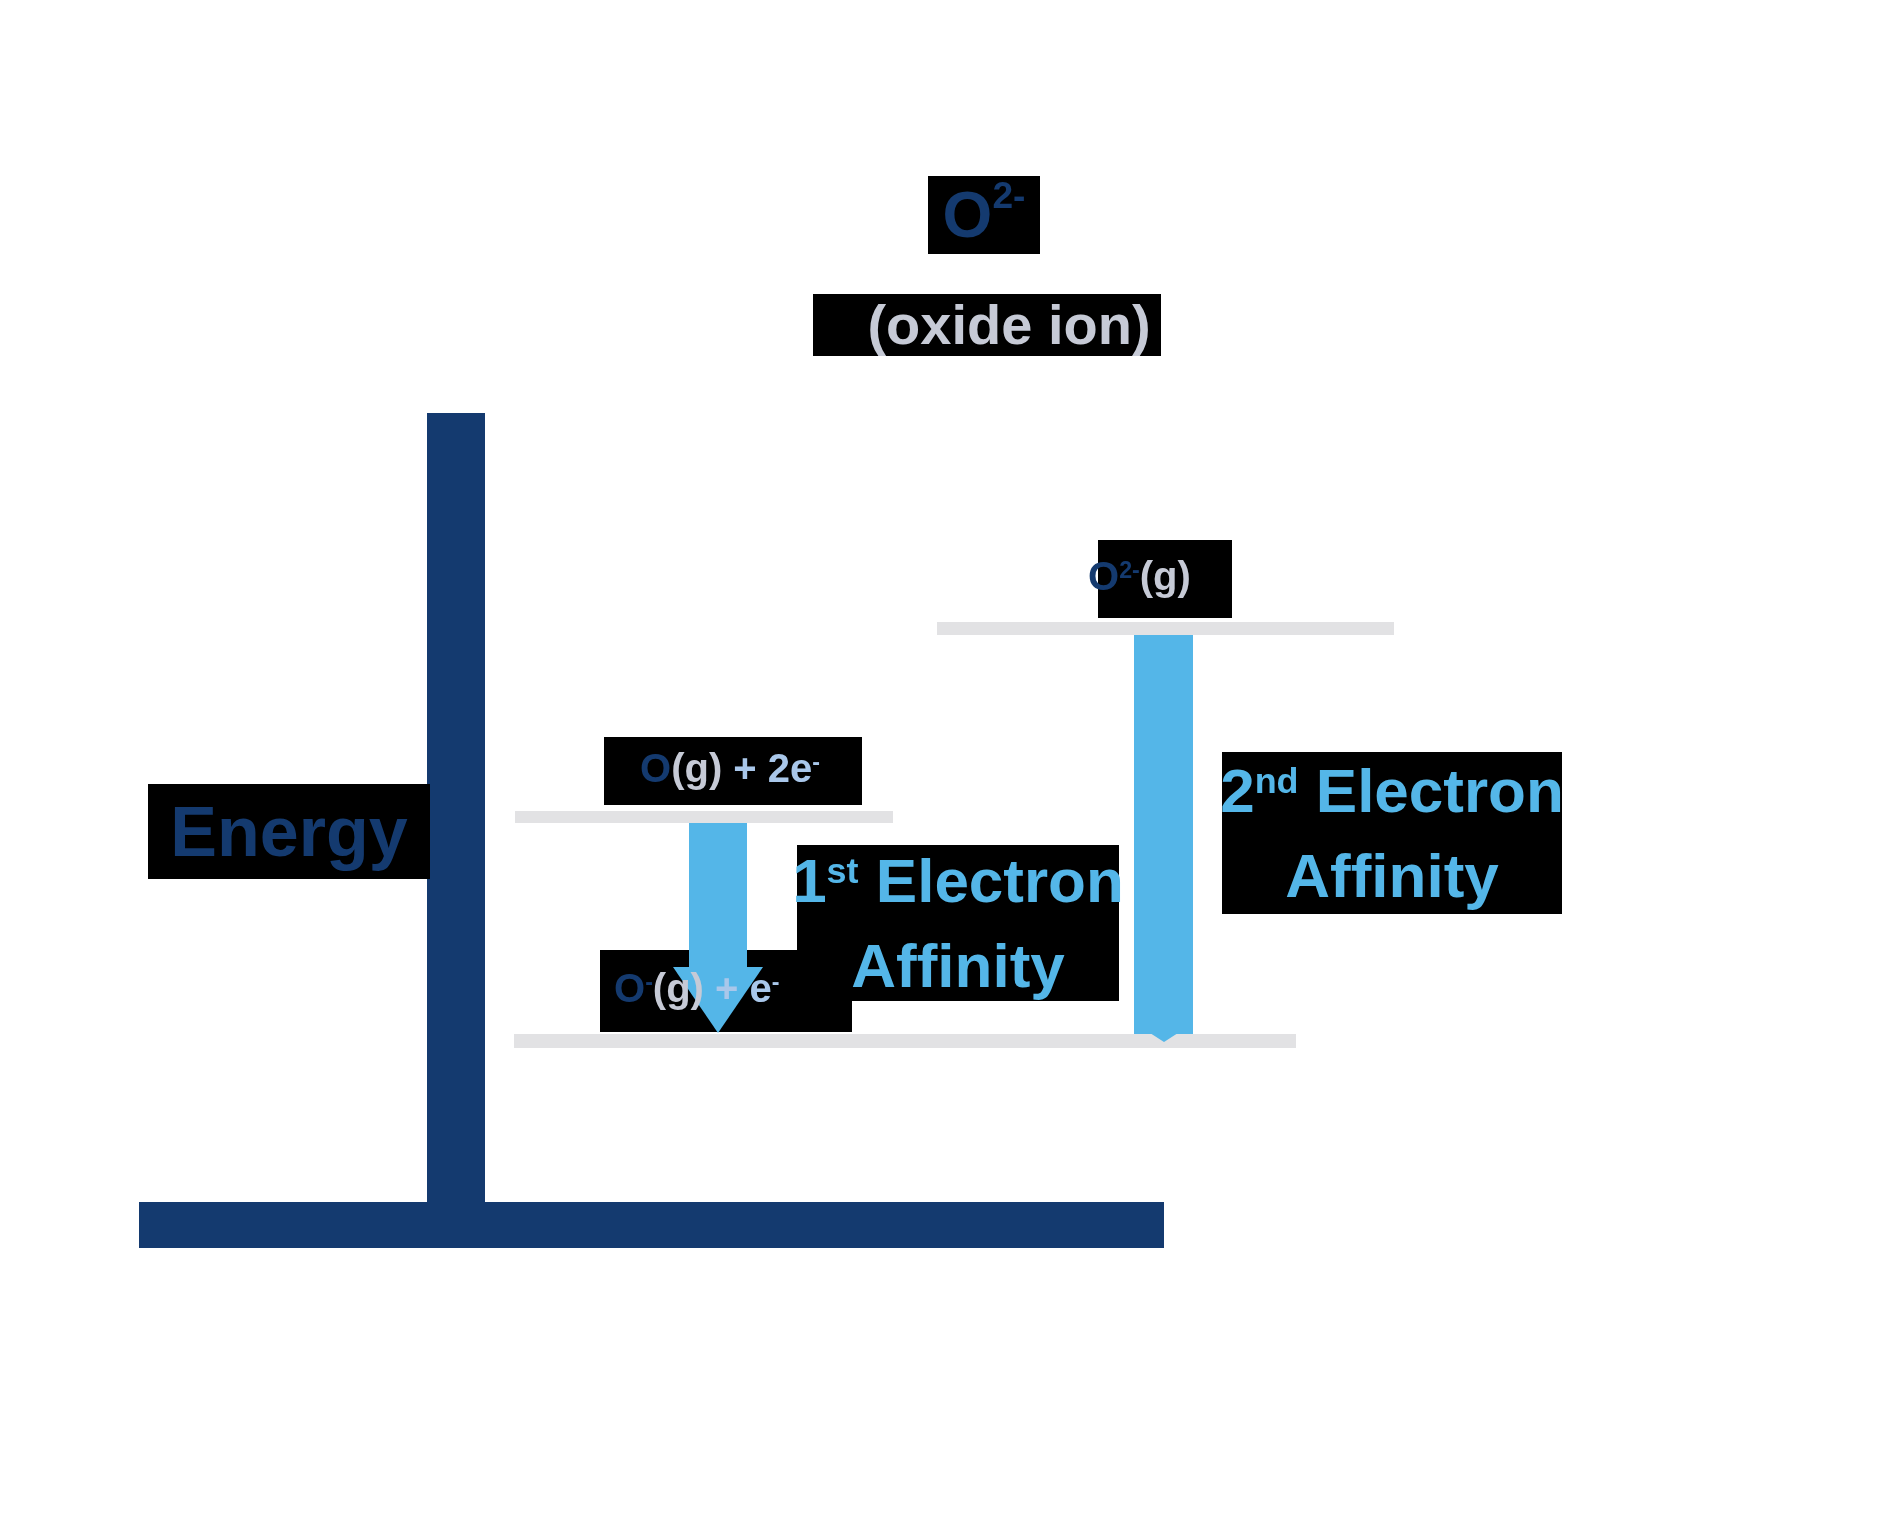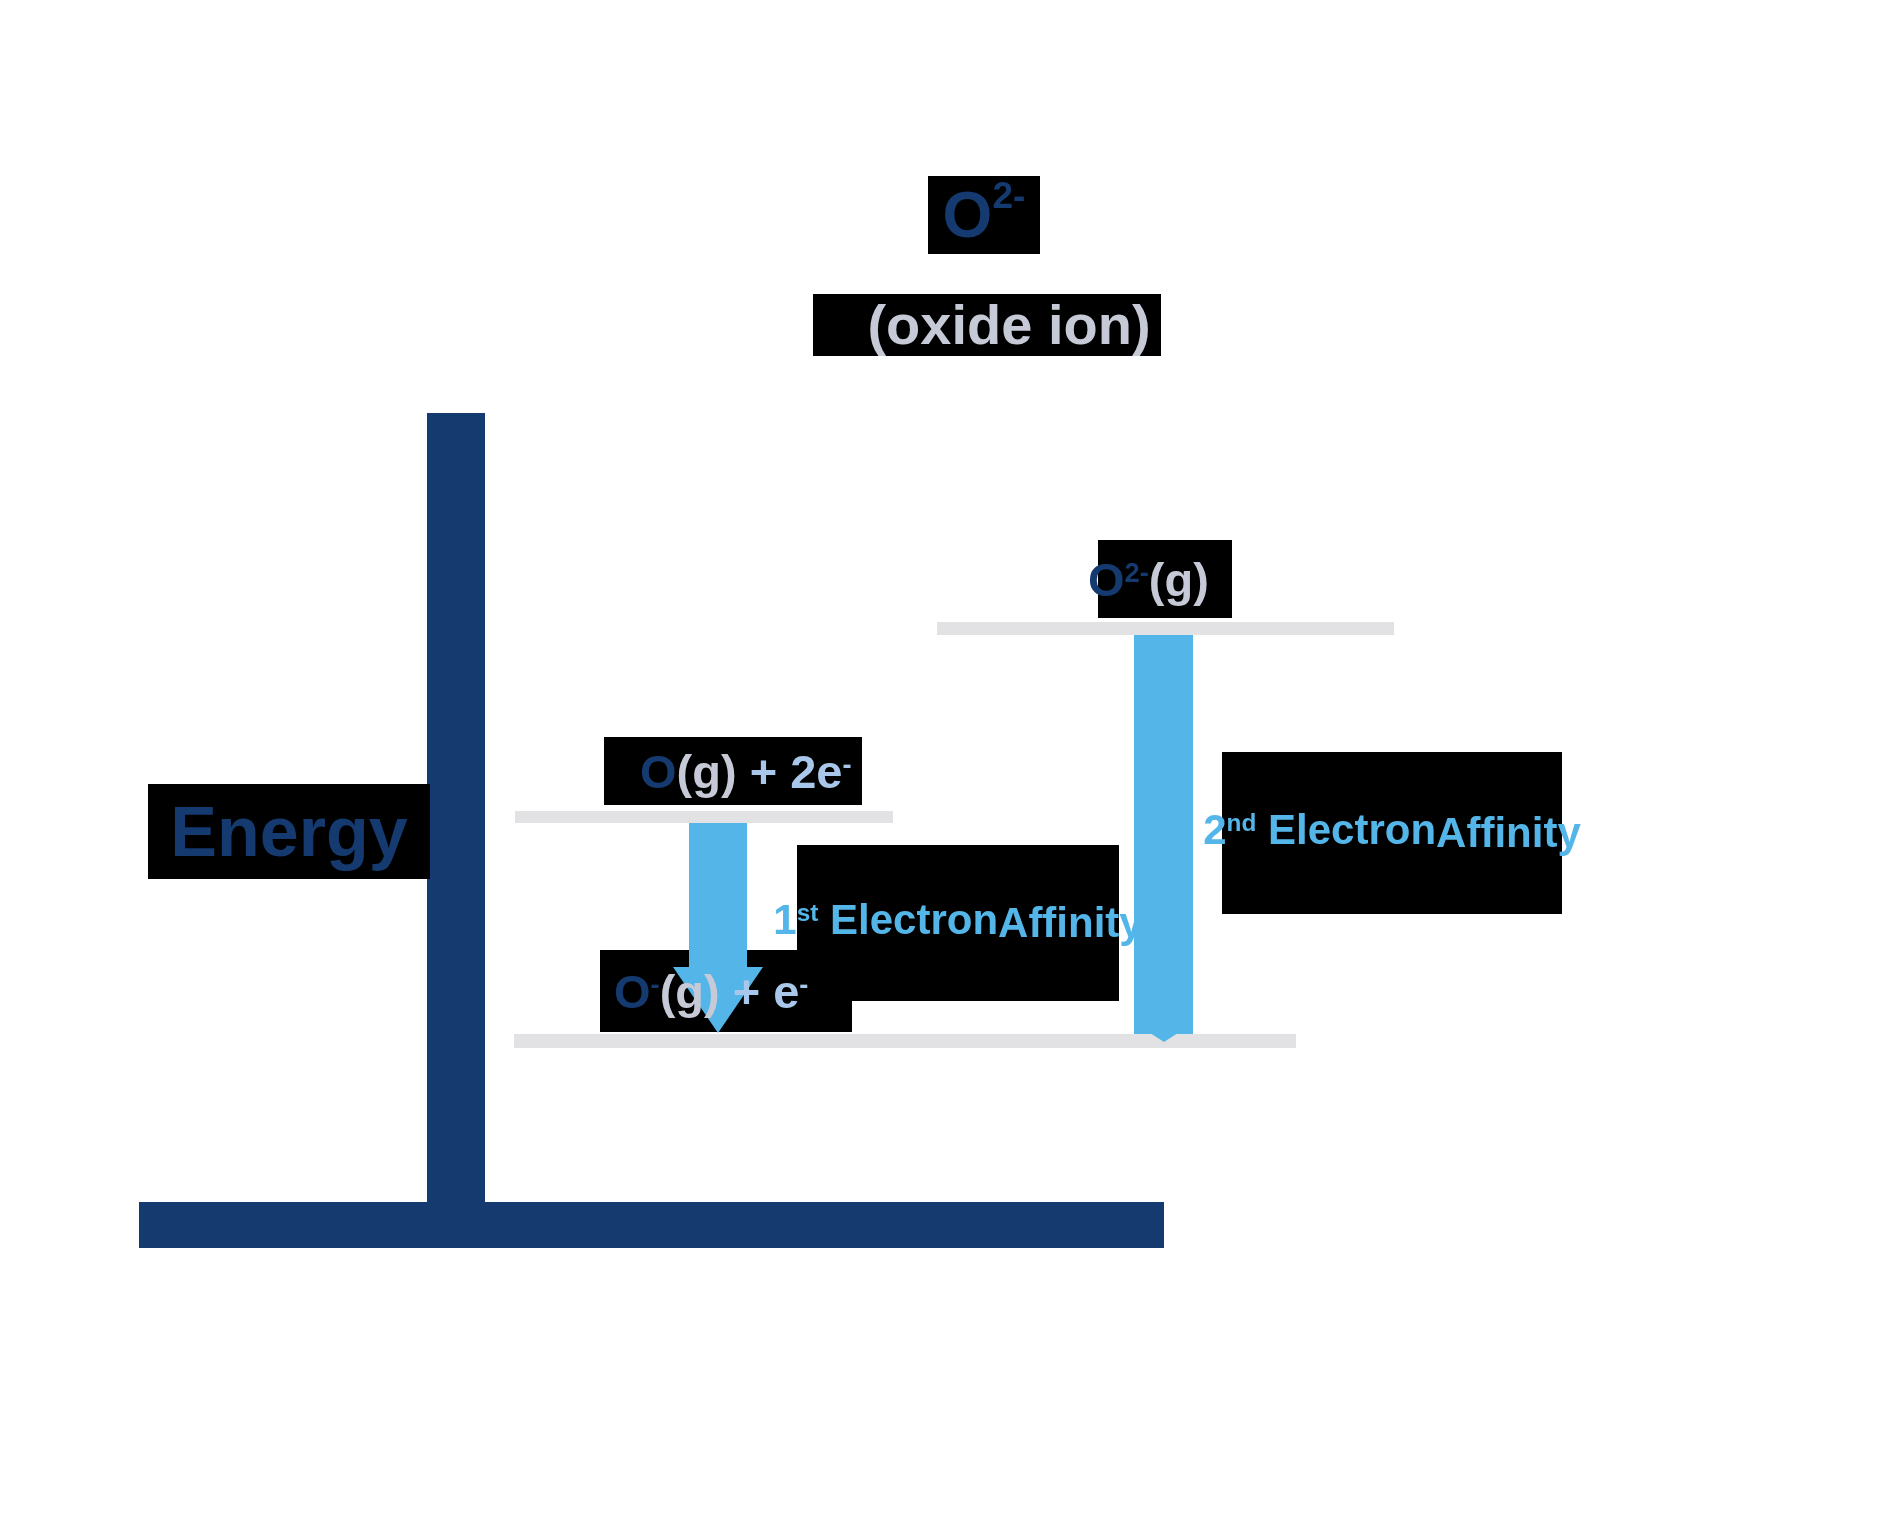--- a/index.html
+++ b/index.html
@@ -30,42 +30,42 @@
                 font-size: 70px; color: var(--navy); z-index: 5; line-height: 1; }
   .y-axis { left: 427px; top: 413px;  width: 58px;   height: 834px; background: var(--navy); z-index: 2; }
   .x-axis { left: 139px; top: 1202px; width: 1025px; height: 46px;  background: var(--navy); z-index: 2; }
 
   
   .line-neutral { left: 515px; top: 811px;  width: 378px; height: 12px; background: var(--level-line-gray); z-index: 3; }
   .line-anion   { left: 514px; top: 1034px; width: 782px; height: 14px; background: var(--level-line-gray); z-index: 3; }
   .line-oxide   { left: 937px; top: 622px;  width: 457px; height: 13px; background: var(--level-line-gray); z-index: 3; }
 
   
-  .lvl-text { white-space: nowrap; z-index: 5; line-height: 1; font-size: 47px; }
+  .lvl-text { white-space: nowrap; z-index: 5; line-height: 1; font-size: 40px; }
   .box-neutral { left: 604px; top: 737px; width: 258px; height: 68px; z-index: 1; }
   .txt-neutral { left: 618px; top: 748px; margin-left: 22px; }
   .box-anion   { left: 600px; top: 950px; width: 252px; height: 82px; z-index: 3; }
   .txt-anion   { left: 614px; top: 968px; }
   .box-oxide   { left: 1098px; top: 540px; width: 134px; height: 78px; z-index: 1; }
   .txt-oxide   { left: 1088px; top: 556px; }
   .c-navy { color: var(--navy); }
   .c-gray { color: var(--label-gray); }
   .c-pale { color: var(--pale-blue); }
 
   
   .arrow1-bar  { left: 689px; top: 823px; width: 58px; height: 146px; background: var(--sky-blue); z-index: 4; }
   .arrow1-head { left: 673px; top: 967px; width: 90px; height: 66px;  background: var(--sky-blue); z-index: 4;
                  clip-path: polygon(0 0, 100% 0, 50% 100%); }
   .arrow2-bar  { left: 1134px; top: 633px; width: 59px; height: 401px; background: var(--sky-blue); z-index: 2; }
   .arrow2-notch{ left: 1150px; top: 1033px; width: 28px; height: 9px;  background: var(--sky-blue); z-index: 4;
                  clip-path: polygon(0 0, 100% 0, 50% 100%); }
 
   
-  .affinity-box { display: flex; flex-direction: row; align-items: center; justify-content: center;
-                  color: var(--sky-blue); font-size: 42px; line-height: 76px; z-index: 2;
+  .affinity-box { display: flex; flex-direction: column; align-items: center; justify-content: center;
+                  color: var(--sky-blue); font-size: 62px; line-height: 76px; z-index: 2;
                   white-space: nowrap; }
   .affinity1 { left: 797px;  top: 845px; width: 322px; height: 156px; }
   .affinity2 { left: 1222px; top: 752px; width: 340px; height: 162px; }
 </style>
 </head>
 <body>
 
 <div id="stage">
 
   <div class="abs blackbox title-box">

